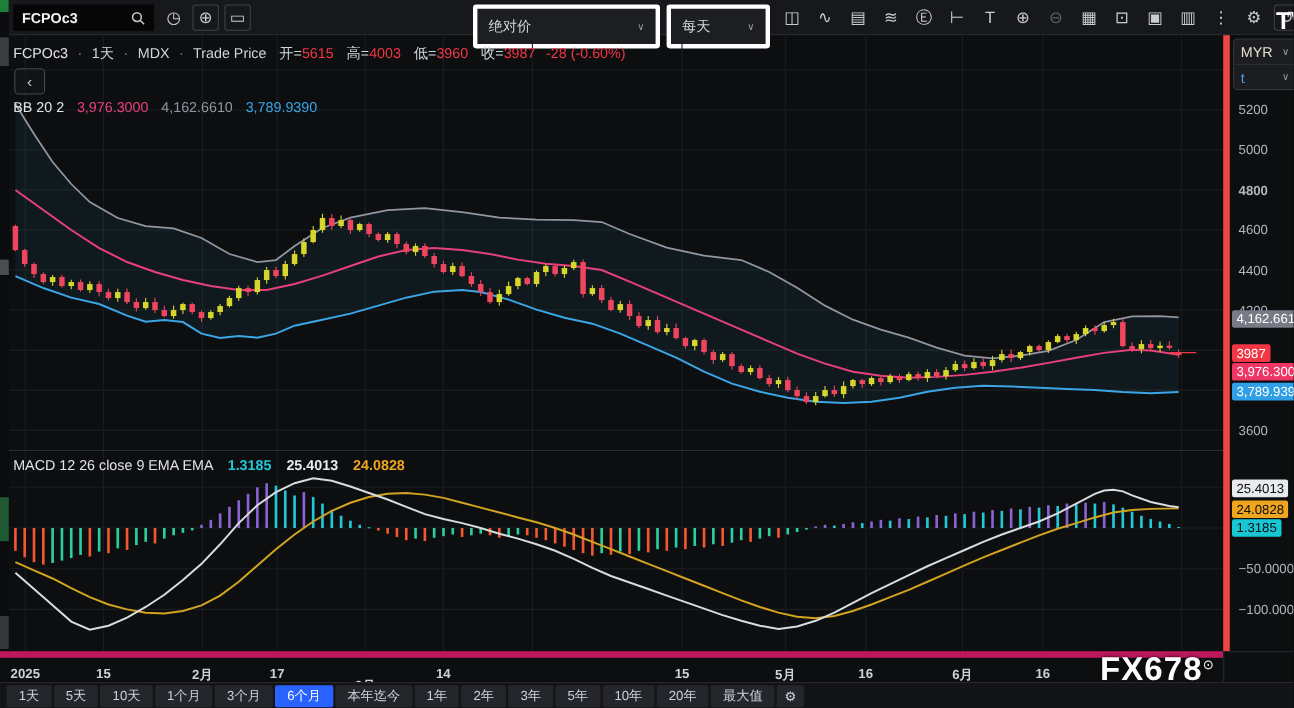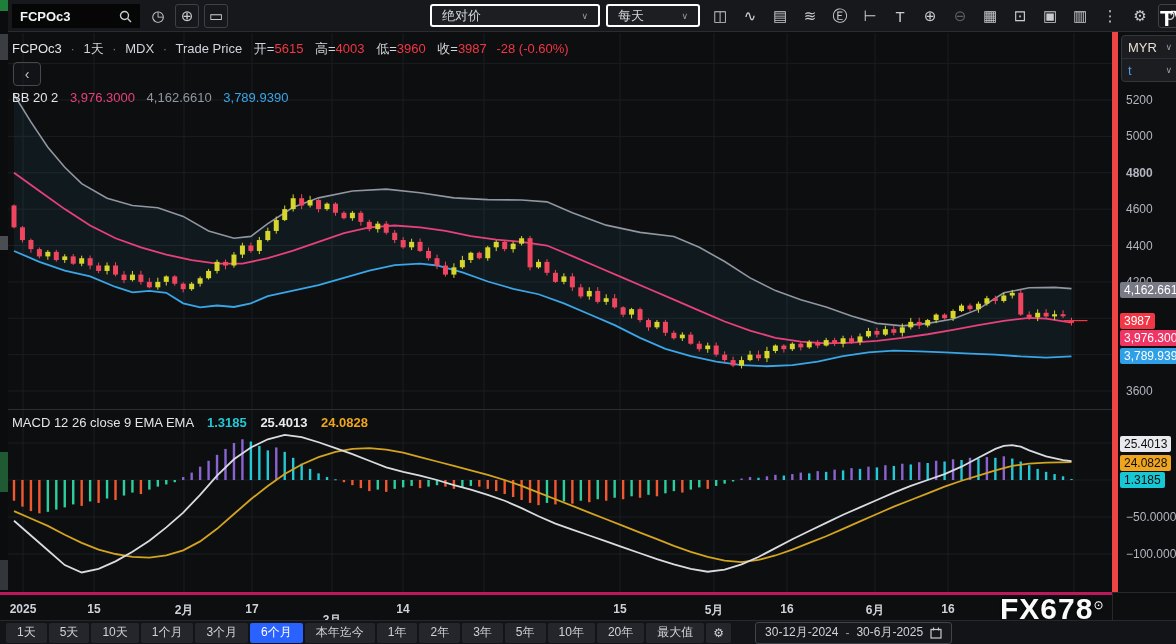--- a/index.html
+++ b/index.html
@@ -8,21 +8,21 @@
   .topbar{position:absolute;left:8px;top:0;width:1168px;height:32px;background:#17181b;
     border-bottom:1px solid #2a2c30;box-sizing:border-box;}
   .symbox{position:absolute;left:4px;top:4px;width:128px;height:24px;background:#060607;
     display:flex;align-items:center;justify-content:space-between;padding:0 8px;box-sizing:border-box;
     font-size:13px;font-weight:bold;color:#f2f3f5;}
   .tb-group{position:absolute;top:4px;display:flex;gap:5px;align-items:center;}
   .tb-icon{width:24px;height:24px;display:flex;align-items:center;justify-content:center;
     color:#c9cbd0;font-size:15px;box-sizing:border-box;}
   .tb-icon.boxed{border:1px solid #3d4046;border-radius:3px;}
   .tb-icon.dim{color:#5c5f66;}
-  .dd{position:absolute;top:4px;height:23px;background:#1c1e22;border:2px solid #ffffff;border-radius:3px;
+  .dd{position:absolute;top:4px;height:40px;background:#1c1e22;border:4px solid #ffffff;border-radius:3px;
     display:flex;align-items:center;justify-content:space-between;padding:0 10px;box-sizing:border-box;
     font-size:13px;color:#d1d4dc;}
   .chev{font-size:9px;color:#9a9da3;margin-left:8px;}
   .icon-row{position:absolute;left:700px;top:0;height:32px;display:flex;align-items:center;gap:6px;}
   .logo{position:absolute;right:0;top:6px;width:16px;overflow:hidden;font-size:22px;font-weight:bold;
     color:#ffffff;white-space:nowrap;}
   
   .left-strip{position:absolute;left:0;top:0;width:8px;height:620px;background:#0b0c0d;}
   .left-strip .mark{position:absolute;left:0;width:8px;}
   
@@ -52,21 +52,21 @@
   .badge{position:absolute;left:2px;font-size:12px;padding:1px 4px;border-radius:2px;color:#fff;white-space:nowrap;}
   .badge.grey{background:#787b86;}
   .badge.red{background:#f23645;}
   .badge.pink{background:#ee3566;}
   .badge.blue{background:#2f9fe8;}
   .badge.white{background:#e8eaed;color:#0d0e10;}
   .badge.orange{background:#f0a51e;color:#0d0e10;}
   .badge.cyan{background:#18c7d4;color:#0d0e10;}
   
   .xaxis{position:absolute;left:0;top:592px;width:1112px;height:28px;background:#0d0e10;
-    border-top:3px solid #be185d;box-sizing:border-box;}
+    border-top:6px solid #be185d;box-sizing:border-box;}
   .xlab{position:absolute;top:7px;width:44px;margin-left:-22px;text-align:center;font-size:12px;
     font-weight:600;color:#cfd2d8;}
   .axis-corner{position:absolute;left:1112px;top:592px;width:64px;height:28px;background:#0d0e10;
     border-top:1px solid #26282c;border-left:1px solid #26282c;box-sizing:border-box;}
   .watermark{position:absolute;left:1000px;top:592px;z-index:6;font-size:30px;font-weight:bold;
     color:#fbfbfb;letter-spacing:1px;text-shadow:0 0 3px #000,1px 1px 0 #1a1a1a;}
   .watermark .reg{font-size:12px;vertical-align:10px;font-weight:normal;}
   
   .bottombar{position:absolute;left:0;top:620px;width:1176px;height:24px;background:#131417;
     border-top:1px solid #26282c;display:flex;align-items:center;padding:0 6px;box-sizing:border-box;gap:2px;}
@@ -640,23 +640,13 @@
       <div class="range-btn">2年</div>
       <div class="range-btn">3年</div>
       <div class="range-btn">5年</div>
       <div class="range-btn">10年</div>
       <div class="range-btn">20年</div>
       <div class="range-btn">最大值</div>
     </div>
   <div class="range-btn" style="padding:0 7px;">
     <span>⚙</span>
   </div>
-  <div class="date-box">
-    <span>30-12月-2024</span>
-    <span style="color:#9a9da3;">-</span>
-    <span>30-6月-2025</span>
-    <svg width="12" height="12" viewBox="0 0 12 12">
-      <rect x="1" y="2.5" width="10" height="8.5" fill="none" stroke="#c9cbd0" stroke-width="1.2"></rect>
-      <line x1="3.5" y1="0.5" x2="3.5" y2="3.5" stroke="#c9cbd0" stroke-width="1.2"></line>
-      <line x1="8.5" y1="0.5" x2="8.5" y2="3.5" stroke="#c9cbd0" stroke-width="1.2"></line>
-    </svg>
-  </div>
 </div>
 
 </body></html>

